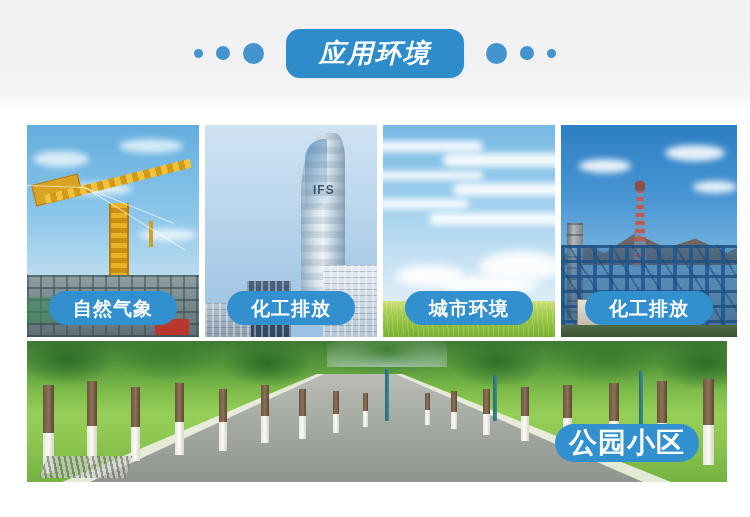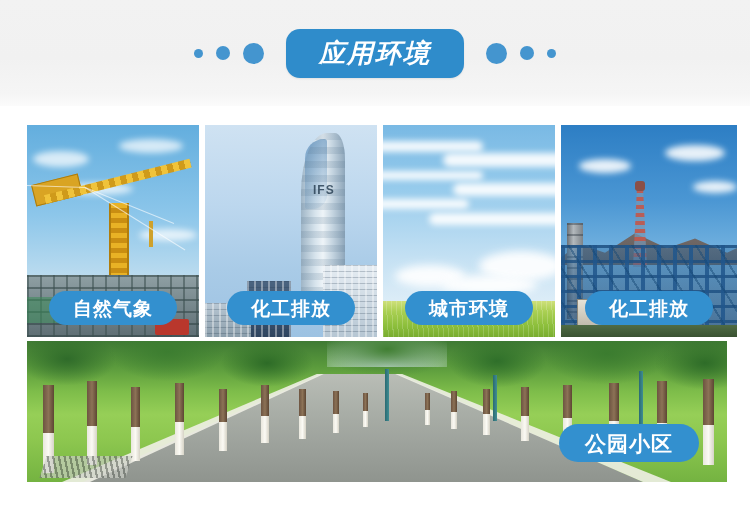--- a/index.html
+++ b/index.html
@@ -132,21 +132,21 @@
     background: #3390cf;
     display: flex;
     align-items: center;
     justify-content: center;
     padding: 0 14px;
     box-sizing: border-box;
     z-index: 5;
   }
   .banner-label span {
     color: #ffffff;
-    font-size: 21px;
+    font-size: 28px;
     font-weight: bold;
     letter-spacing: 1px;
     white-space: nowrap;
     line-height: 1;
   }
 
   
   .scene { position: absolute; inset: 0; }
 
   

